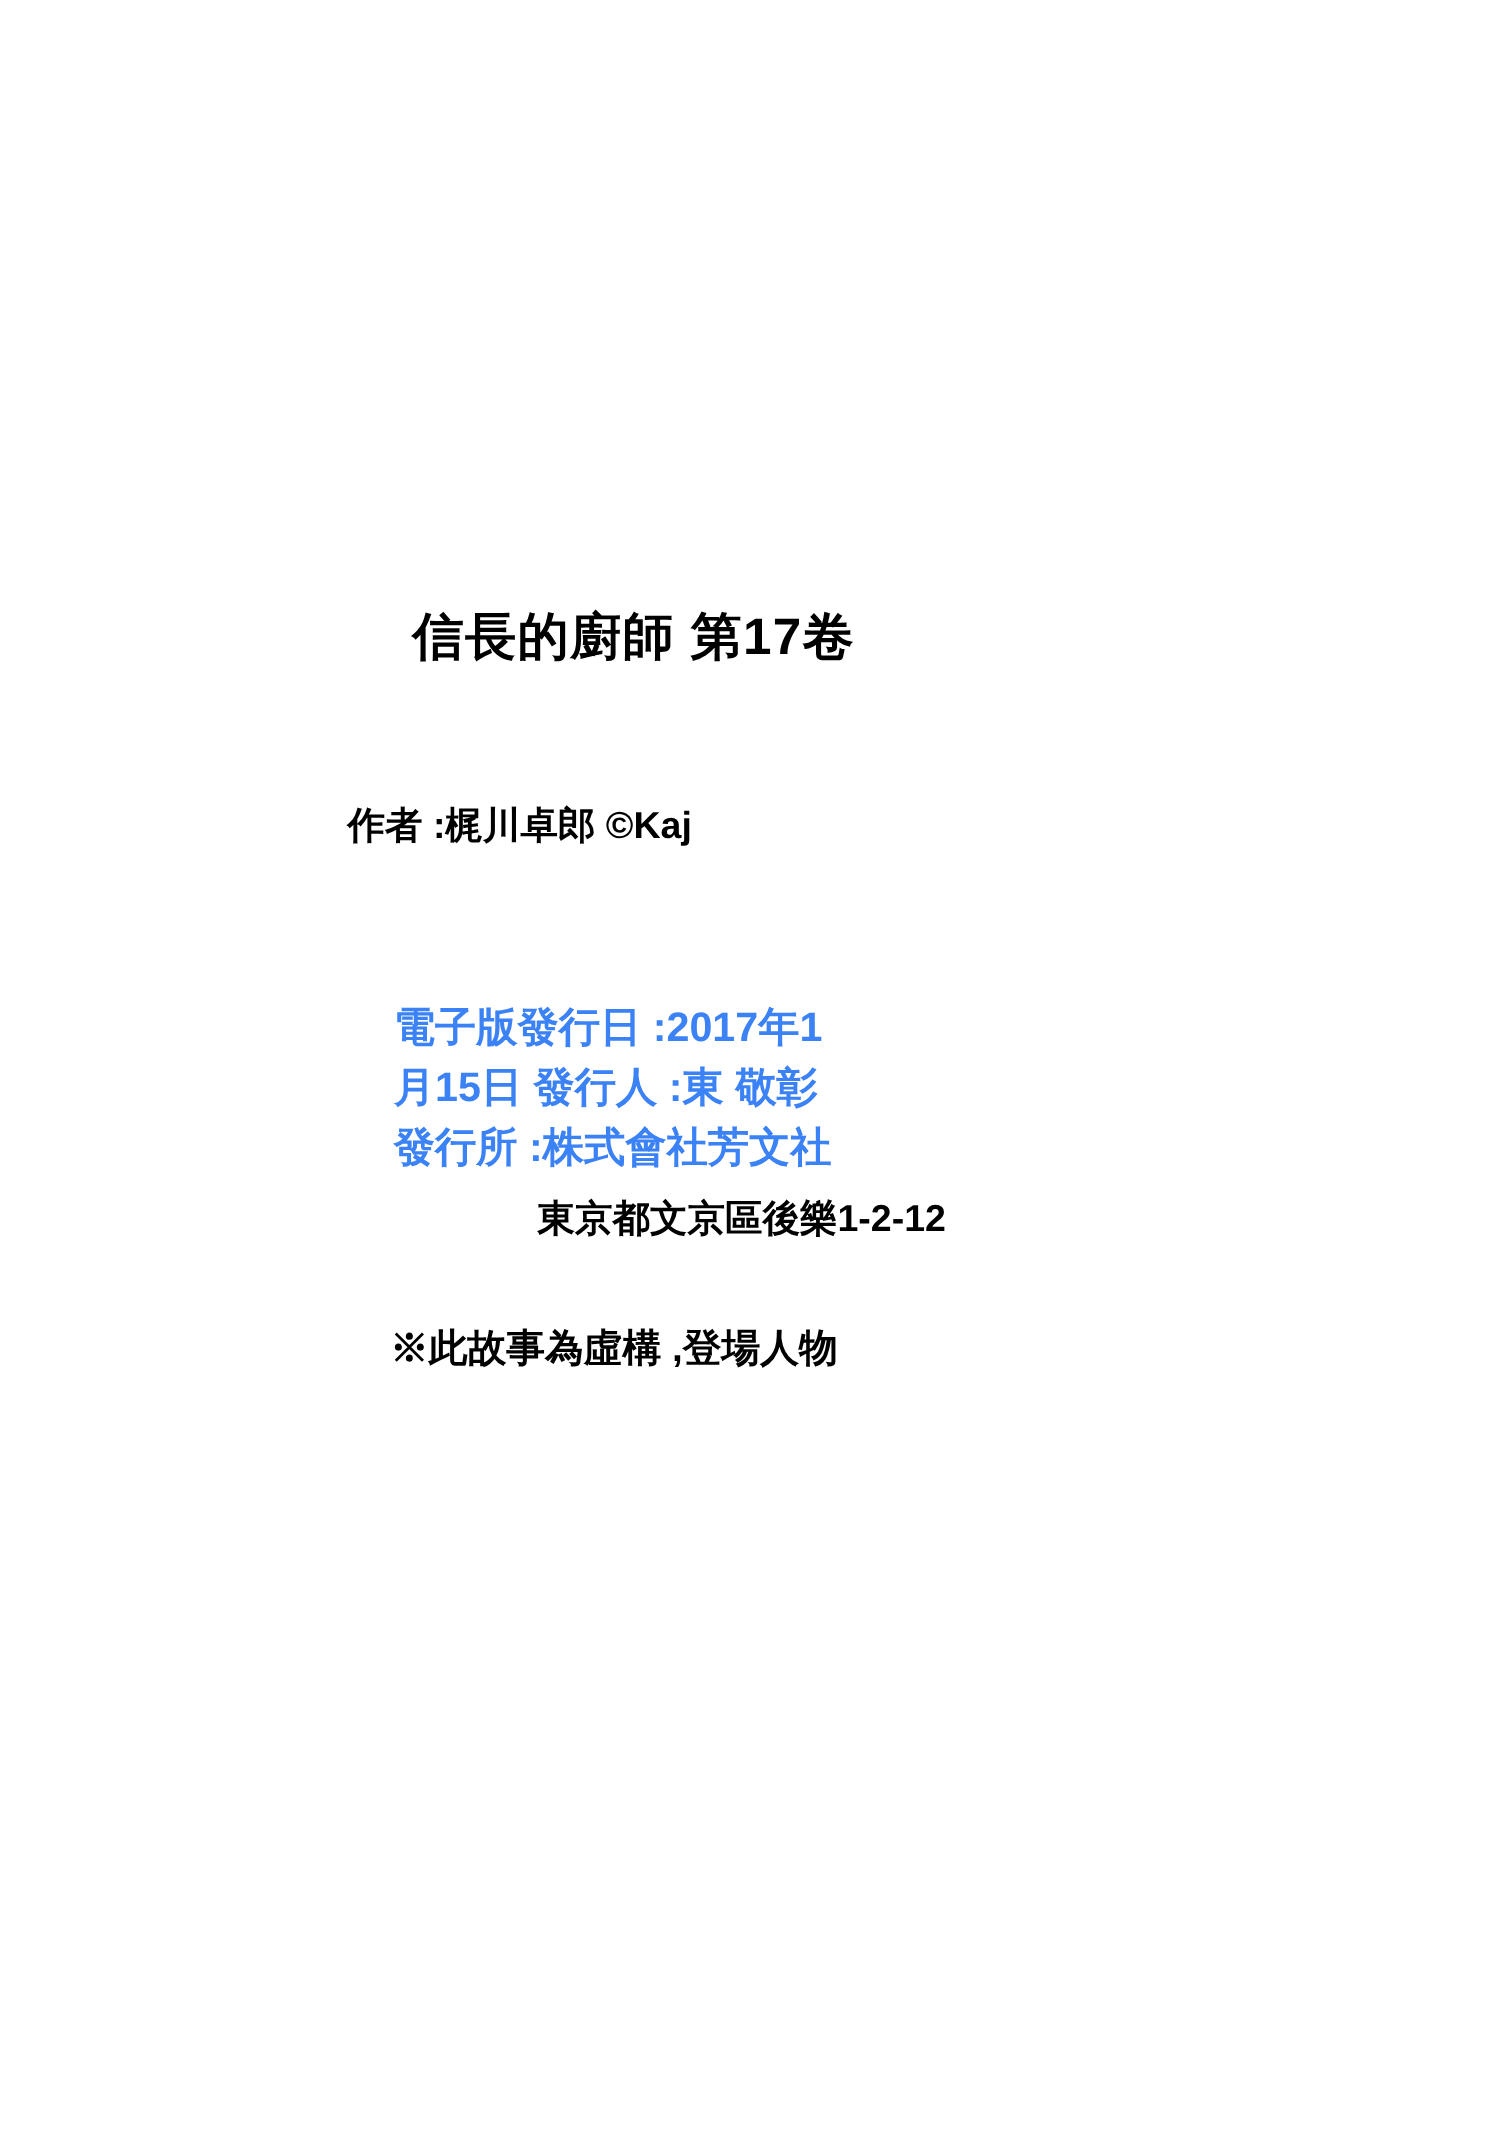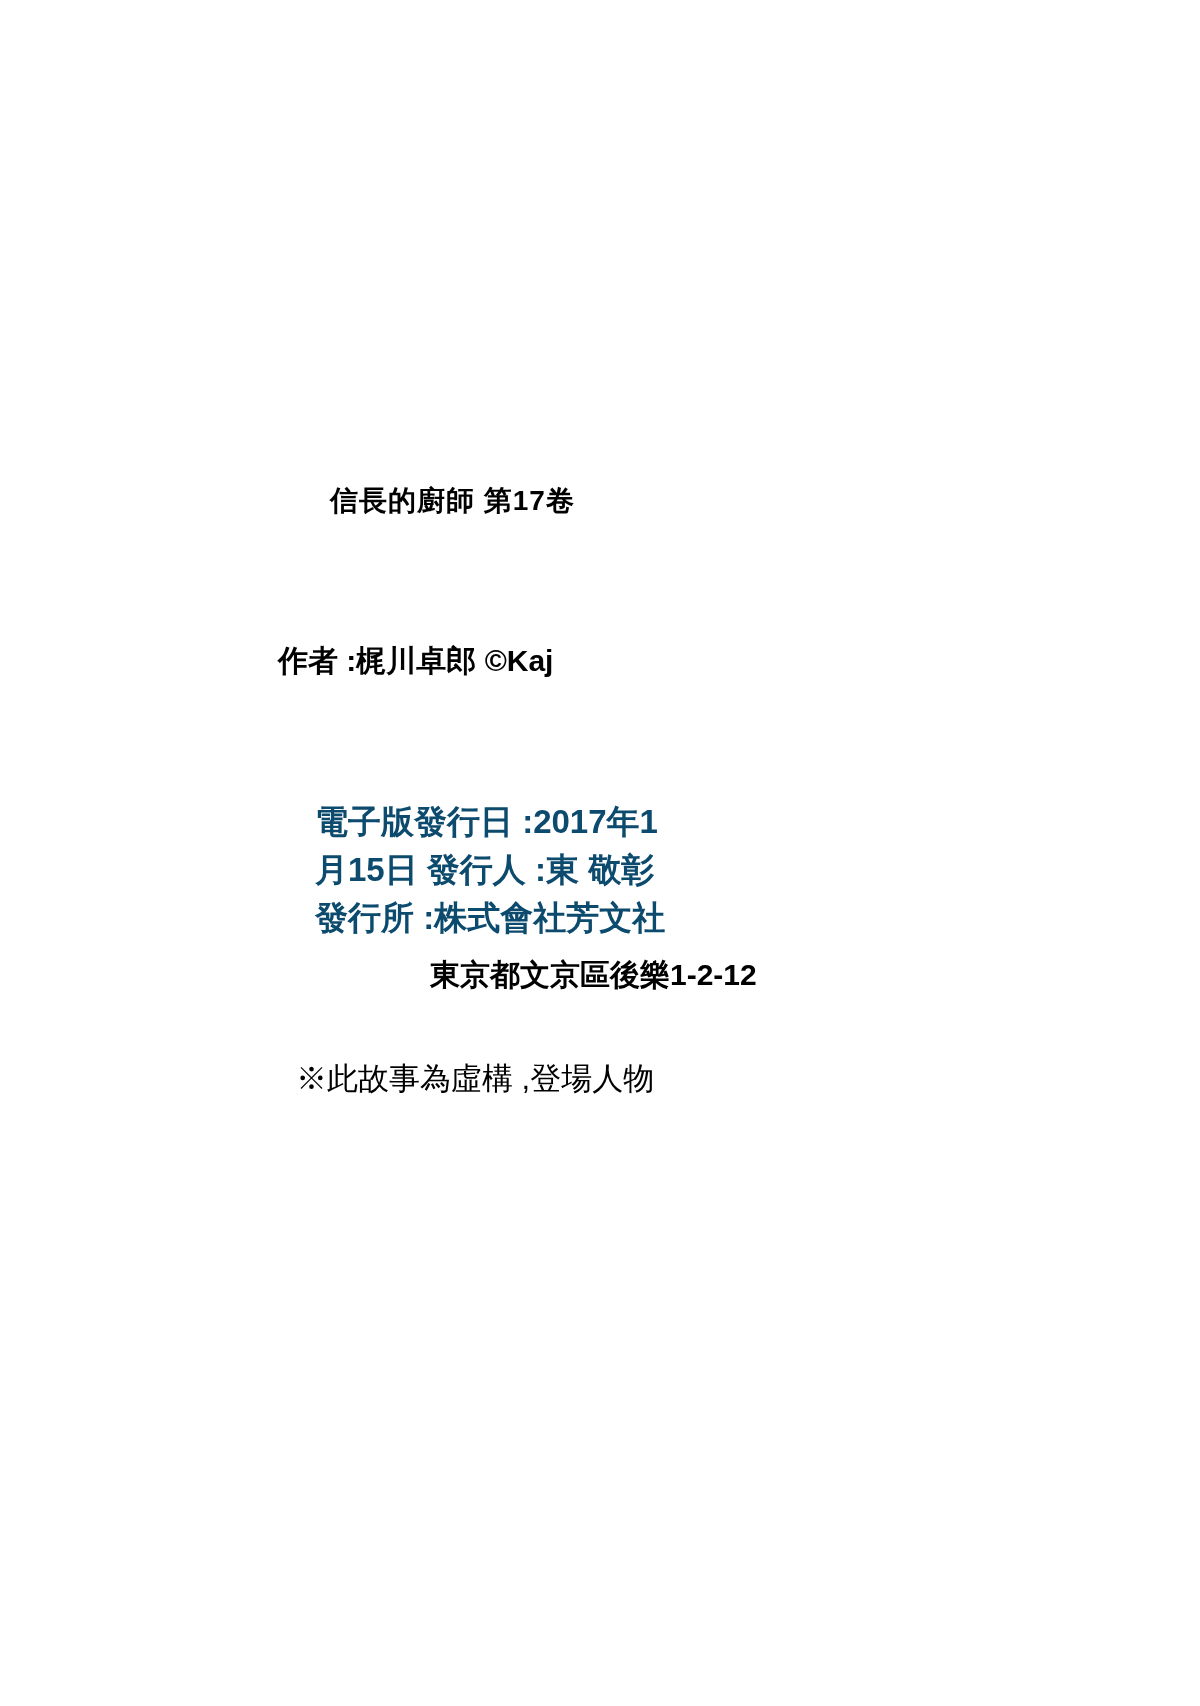--- a/index.html
+++ b/index.html
@@ -26,21 +26,21 @@
   .colophon {
     position: absolute;
     left: 0;
     top: 0;
     width: 1200px;
   }
   .title {
     position: absolute;
     left: 330px;
     top: 482px;
-    font-size: 28px;
+    font-size: 41px;
     font-weight: bold;
     letter-spacing: 1px;
     color: #000000;
     white-space: nowrap;
   }
   .author-block {
     position: absolute;
     left: 278px;
     top: 640px;
     width: 640px;
@@ -57,42 +57,42 @@
     padding-left: 48px;
   }
   .pub-block {
     position: absolute;
     left: 315px;
     top: 798px;
     width: 700px;
     font-size: 33px;
     font-weight: bold;
     line-height: 1.45;
-    color: #0c4a6e;
+    color: #3b82f6;
   }
   .pub-line {
     display: block;
     white-space: nowrap;
   }
   .address {
     position: absolute;
     left: 430px;
     top: 955px;
     font-size: 30px;
     font-weight: bold;
     color: #000000;
     white-space: nowrap;
   }
   .disclaimer {
     position: absolute;
-    left: 296px;
+    left: 312px;
     top: 1058px;
     width: 620px;
     font-size: 31px;
-    font-weight: normal;
+    font-weight: bold;
     line-height: 1.38;
     color: #000000;
   }
   .disc-line1 { display: block; }
   .disc-line2 { display: block; padding-left: 18px; }
 </style>
 </head>
 <body>
 
 <div class="page">

